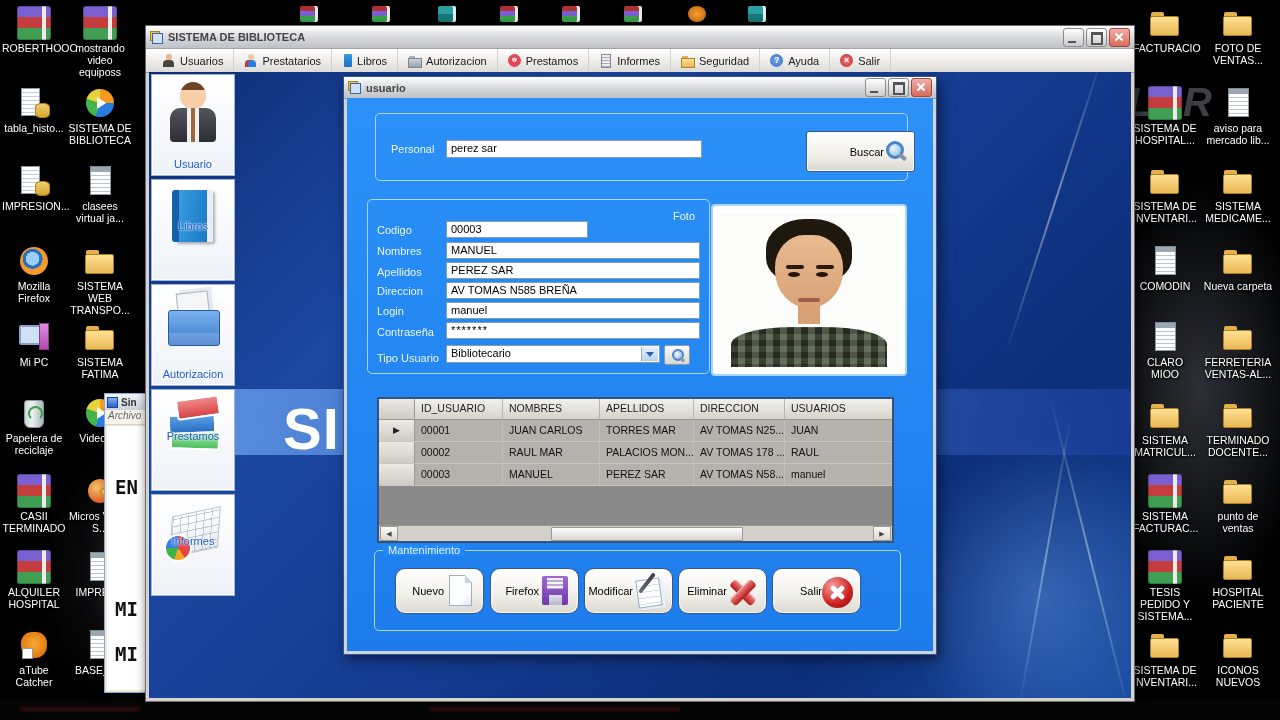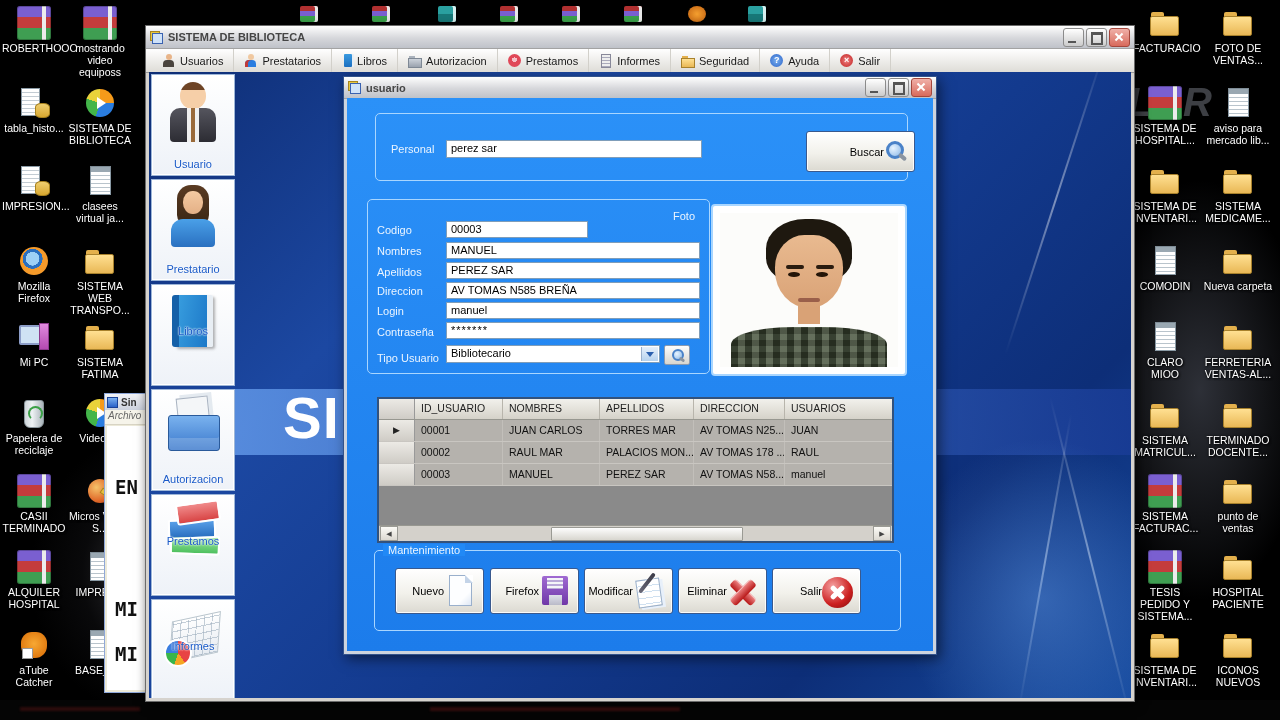--- a/index.html
+++ b/index.html
@@ -78,21 +78,21 @@
   .tic-folderg::after{content:"";position:absolute;left:0;top:4px;width:12px;height:8px;background:linear-gradient(#ccd2da,#9aa2ae);border:1px solid #7e8894;}
   .tic-flower{border-radius:50%;background:radial-gradient(circle at 50% 45%,#f5c0c8 0 25%,#e04858 26% 72%,#a82838);}
   .tic-doc::after{content:"";position:absolute;left:2px;top:0;width:8px;height:12px;background:repeating-linear-gradient(#eee 0 2px,#aab 2px 3px);border:1px solid #889;}
   .tic-foldery::before{content:"";position:absolute;left:1px;top:2px;width:6px;height:3px;background:#e3b04c;}
   .tic-foldery::after{content:"";position:absolute;left:0;top:4px;width:12px;height:8px;background:linear-gradient(#ffe092,#e9b856);border:1px solid #a8812c;}
   .tic-help{border-radius:50%;background:radial-gradient(#7ab0f0,#2a62c8);color:#fff;font-size:9px;font-weight:bold;text-align:center;line-height:13px;}
   .tic-exit{border-radius:50%;background:radial-gradient(#f08080,#c02020);color:#fff;font-size:9px;font-weight:bold;text-align:center;line-height:12px;}
 
   .mdi{position:absolute;left:3px;right:3px;top:46px;bottom:3px;overflow:hidden;background:linear-gradient(135deg,#0e2d74 0%,#1c48a2 28%,#133a8e 55%,#0d2e78 78%,#164a9e 100%);}
   .wm-band{position:absolute;left:86px;right:0;top:317px;height:66px;background:linear-gradient(90deg,rgba(100,155,235,.8),rgba(70,120,210,.55) 55%,rgba(25,60,150,.85));}
-  .wm-text{position:absolute;top:312px;color:#fff;font-size:58px;font-weight:bold;letter-spacing:1px;}
+  .wm-text{position:absolute;top:323px;color:#fff;font-size:58px;font-weight:bold;letter-spacing:1px;}
   .swline{position:absolute;width:2px;background:linear-gradient(rgba(255,255,255,0),rgba(255,255,255,.45),rgba(255,255,255,0));}
   .mdi-glow{position:absolute;right:-50px;bottom:-60px;width:280px;height:320px;background:radial-gradient(closest-side,rgba(120,180,255,.35),transparent);}
 
   
   .sb{position:absolute;left:2px;top:2px;width:84px;display:flex;flex-direction:column;gap:3px;}
   .sbt{height:100px;background:linear-gradient(#ffffff,#eef2f8);border:1px solid #9db6d8;box-shadow:inset 0 0 0 1px #fff;position:relative;cursor:pointer;}
   .sbl{position:absolute;bottom:5px;width:100%;text-align:center;font-size:11px;color:#1a5ac8;text-shadow:0 0 2px #fff,0 0 2px #fff;}
   .sbl.mid{bottom:auto;top:40%;}
   .sic{position:absolute;left:50%;top:5px;transform:translateX(-50%);width:58px;height:66px;}
   .sic-man::before{content:"";position:absolute;left:16px;top:2px;width:26px;height:27px;border-radius:50% 50% 46% 46%;background:linear-gradient(#6e4426 0 8px,#f6cfa8 8px);}
@@ -147,21 +147,21 @@
   .g-hcell{font-size:10.5px;color:#222;padding:3px 8px 0 6px;border-right:1px solid #b8b5ac;box-sizing:border-box;white-space:nowrap;overflow:hidden;}
   .g-row{display:flex;height:21px;background:#b5b2ad;border-bottom:1px solid #c9c6c1;}
   .g-cell{font-size:10.5px;color:#111;padding:4px 0 0 6px;border-right:1px solid #c2bfba;box-sizing:border-box;white-space:nowrap;overflow:hidden;}
   .g-sel{background:linear-gradient(#eceae5,#cfccc6);border-right:1px solid #999;box-sizing:border-box;text-align:center;font-size:9px;color:#222;padding-top:5px;}
   .g-scroll{position:absolute;left:0;right:0;bottom:0;height:15px;background:#d4d1cb;border-top:1px solid #979790;display:flex;align-items:center;}
   .g-arrow{width:16px;height:13px;margin:0 1px;background:linear-gradient(#fbfaf6,#dcd9d1);border:1px solid #9a9a94;font-size:7px;color:#444;text-align:center;line-height:13px;cursor:pointer;}
   .g-thumb{position:absolute;left:172px;top:1px;width:190px;height:12px;background:linear-gradient(#fdfdfd,#d8d6cf);border:1px solid #9a9a94;border-radius:1px;cursor:pointer;}
 
   
   .legend{position:absolute;top:-7px;left:8px;background:#2189f6;padding:0 5px;font-size:11px;color:#eaf4ff;}
-  .mbtn{position:absolute;top:17px;width:89px;height:46px;padding:0 7px;box-sizing:border-box;}
+  .mbtn{position:absolute;top:17px;width:89px;height:46px;padding:0 7px;box-sizing:border-box;border-radius:10px;}
   .bi{width:32px;height:36px;position:relative;flex:0 0 auto;}
   .bi-new::before{content:"";position:absolute;left:5px;top:2px;width:21px;height:29px;background:linear-gradient(135deg,#fdfeff 70%,#dfe8f5);border:1px solid #9ab0cc;}
   .bi-new::after{content:"";position:absolute;right:3px;top:2px;border-left:8px solid #c4d4e8;border-top:8px solid #fff;}
   .bi-save::before{content:"";position:absolute;left:3px;top:3px;width:26px;height:29px;border-radius:2px;background:linear-gradient(#dfe0ea,#b9bac8) no-repeat 50% 100%/13px 10px,linear-gradient(#a06ad2,#6f37a8);}
   .bi-save::after{content:"";position:absolute;left:8px;top:5px;width:16px;height:11px;background:repeating-linear-gradient(#f4f4f8 0 2px,#b9a8d8 2px 4px);}
   .bi-edit::before{content:"";position:absolute;left:4px;top:6px;width:22px;height:26px;background:repeating-linear-gradient(#ffffff 0 5px,#cfe0f0 5px 6px);border:1px solid #9ab0cc;transform:rotate(-8deg);box-shadow:3px 2px 0 #e8f0fa;}
   .bi-edit::after{content:"";position:absolute;left:12px;top:-2px;width:4px;height:24px;background:linear-gradient(#3a3a46,#6a6a7a);transform:rotate(38deg);border-radius:2px;box-shadow:0 0 0 1px rgba(255,255,255,.4);}
   .bi-delete::before,.bi-delete::after{content:"";position:absolute;left:1px;top:15px;width:30px;height:9px;border-radius:3px;background:linear-gradient(#f08a8a,#b81818);box-shadow:inset 0 1px 0 rgba(255,255,255,.5);}
   .bi-delete::before{transform:rotate(45deg);} .bi-delete::after{transform:rotate(-45deg);}
   .bi-exit{border-radius:50%;width:31px;height:31px;margin-top:2px;background:radial-gradient(circle at 35% 30%,#f5a0a0,#cc2020 60%,#7e0c0c);}
@@ -400,26 +400,20 @@
     <div class="wm-text" style="left:134px">SI</div>
     <div class="swline" style="left:905px;top:-30px;height:320px;transform:rotate(18deg)"></div>
     <div class="swline" style="left:940px;top:320px;height:330px;transform:rotate(-14deg)"></div>
     <div class="swline" style="left:895px;top:340px;height:300px;transform:rotate(10deg)"></div>
     <div class="mdi-glow"></div>
 
     <div class="sb">
       <div class="sbt">
           <span class="sic sic-man"></span>
           <span class="sbl">Usuario</span>
-        </div>
-      <div class="sbt">
-          <span class="sic sic-woman">
-            <i class="fc"></i>
-          </span>
-          <span class="sbl">Prestatario</span>
         </div>
       <div class="sbt">
           <span class="sic sic-bookblue"></span>
           <span class="sbl mid">Libros</span>
         </div>
       <div class="sbt">
           <span class="sic sic-folderdocs"></span>
           <span class="sbl">Autorizacion</span>
         </div>
       <div class="sbt">

